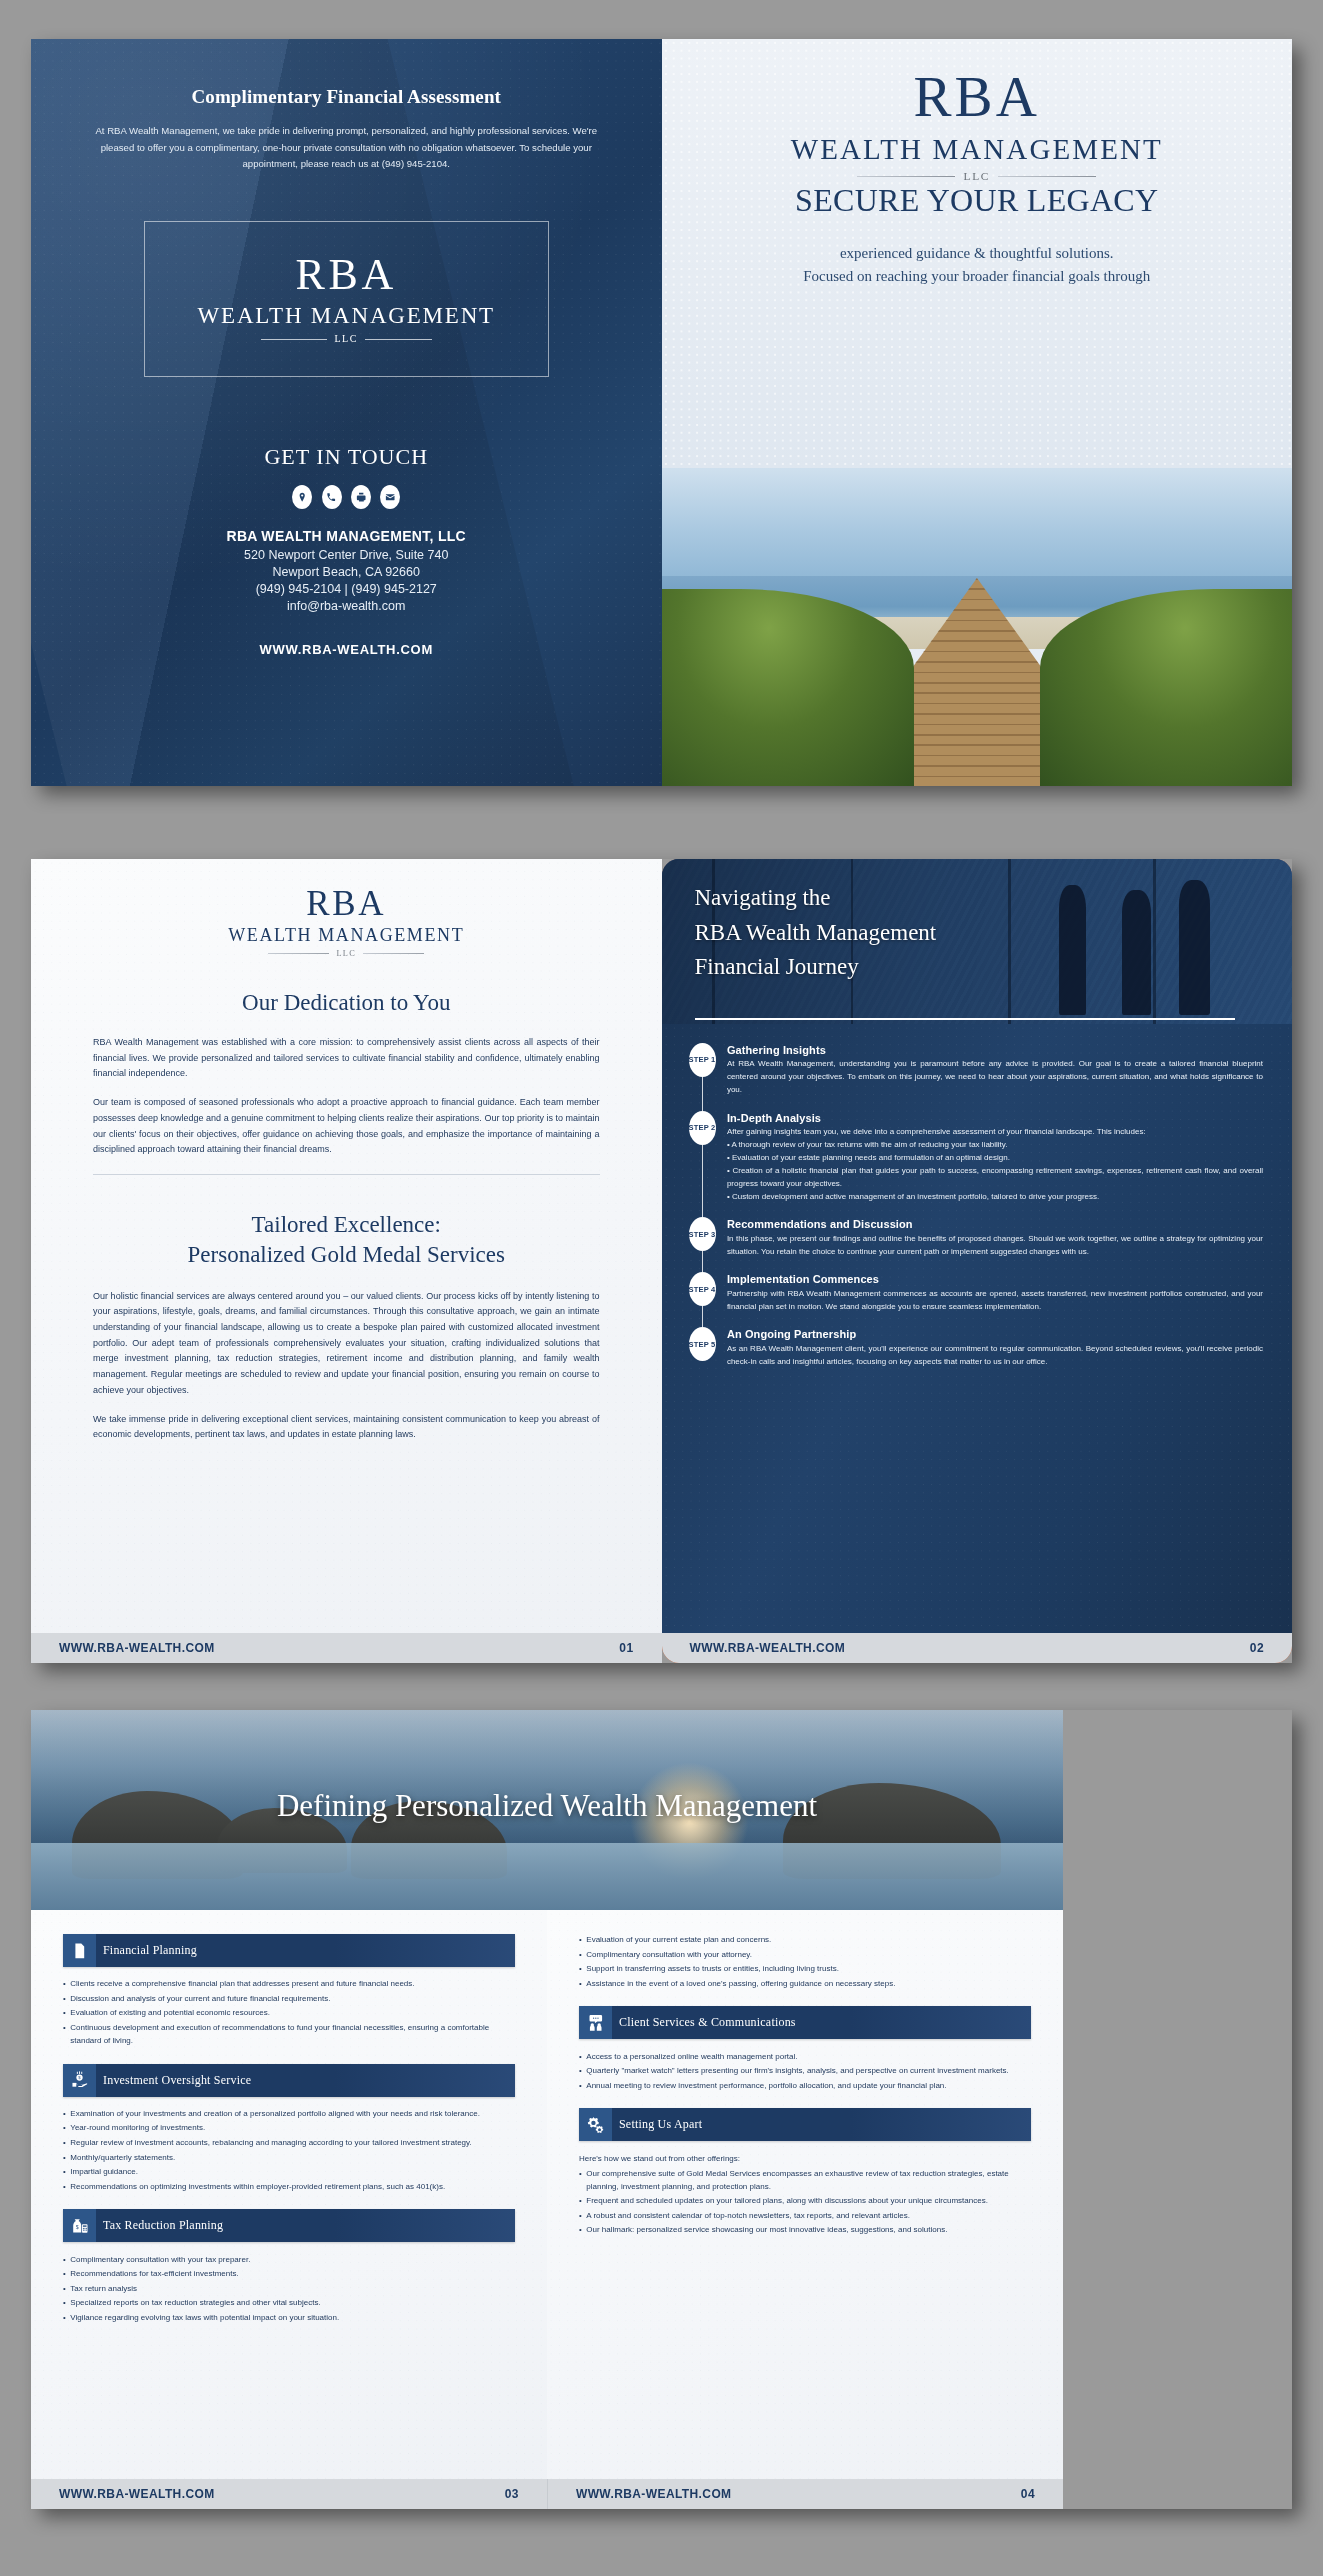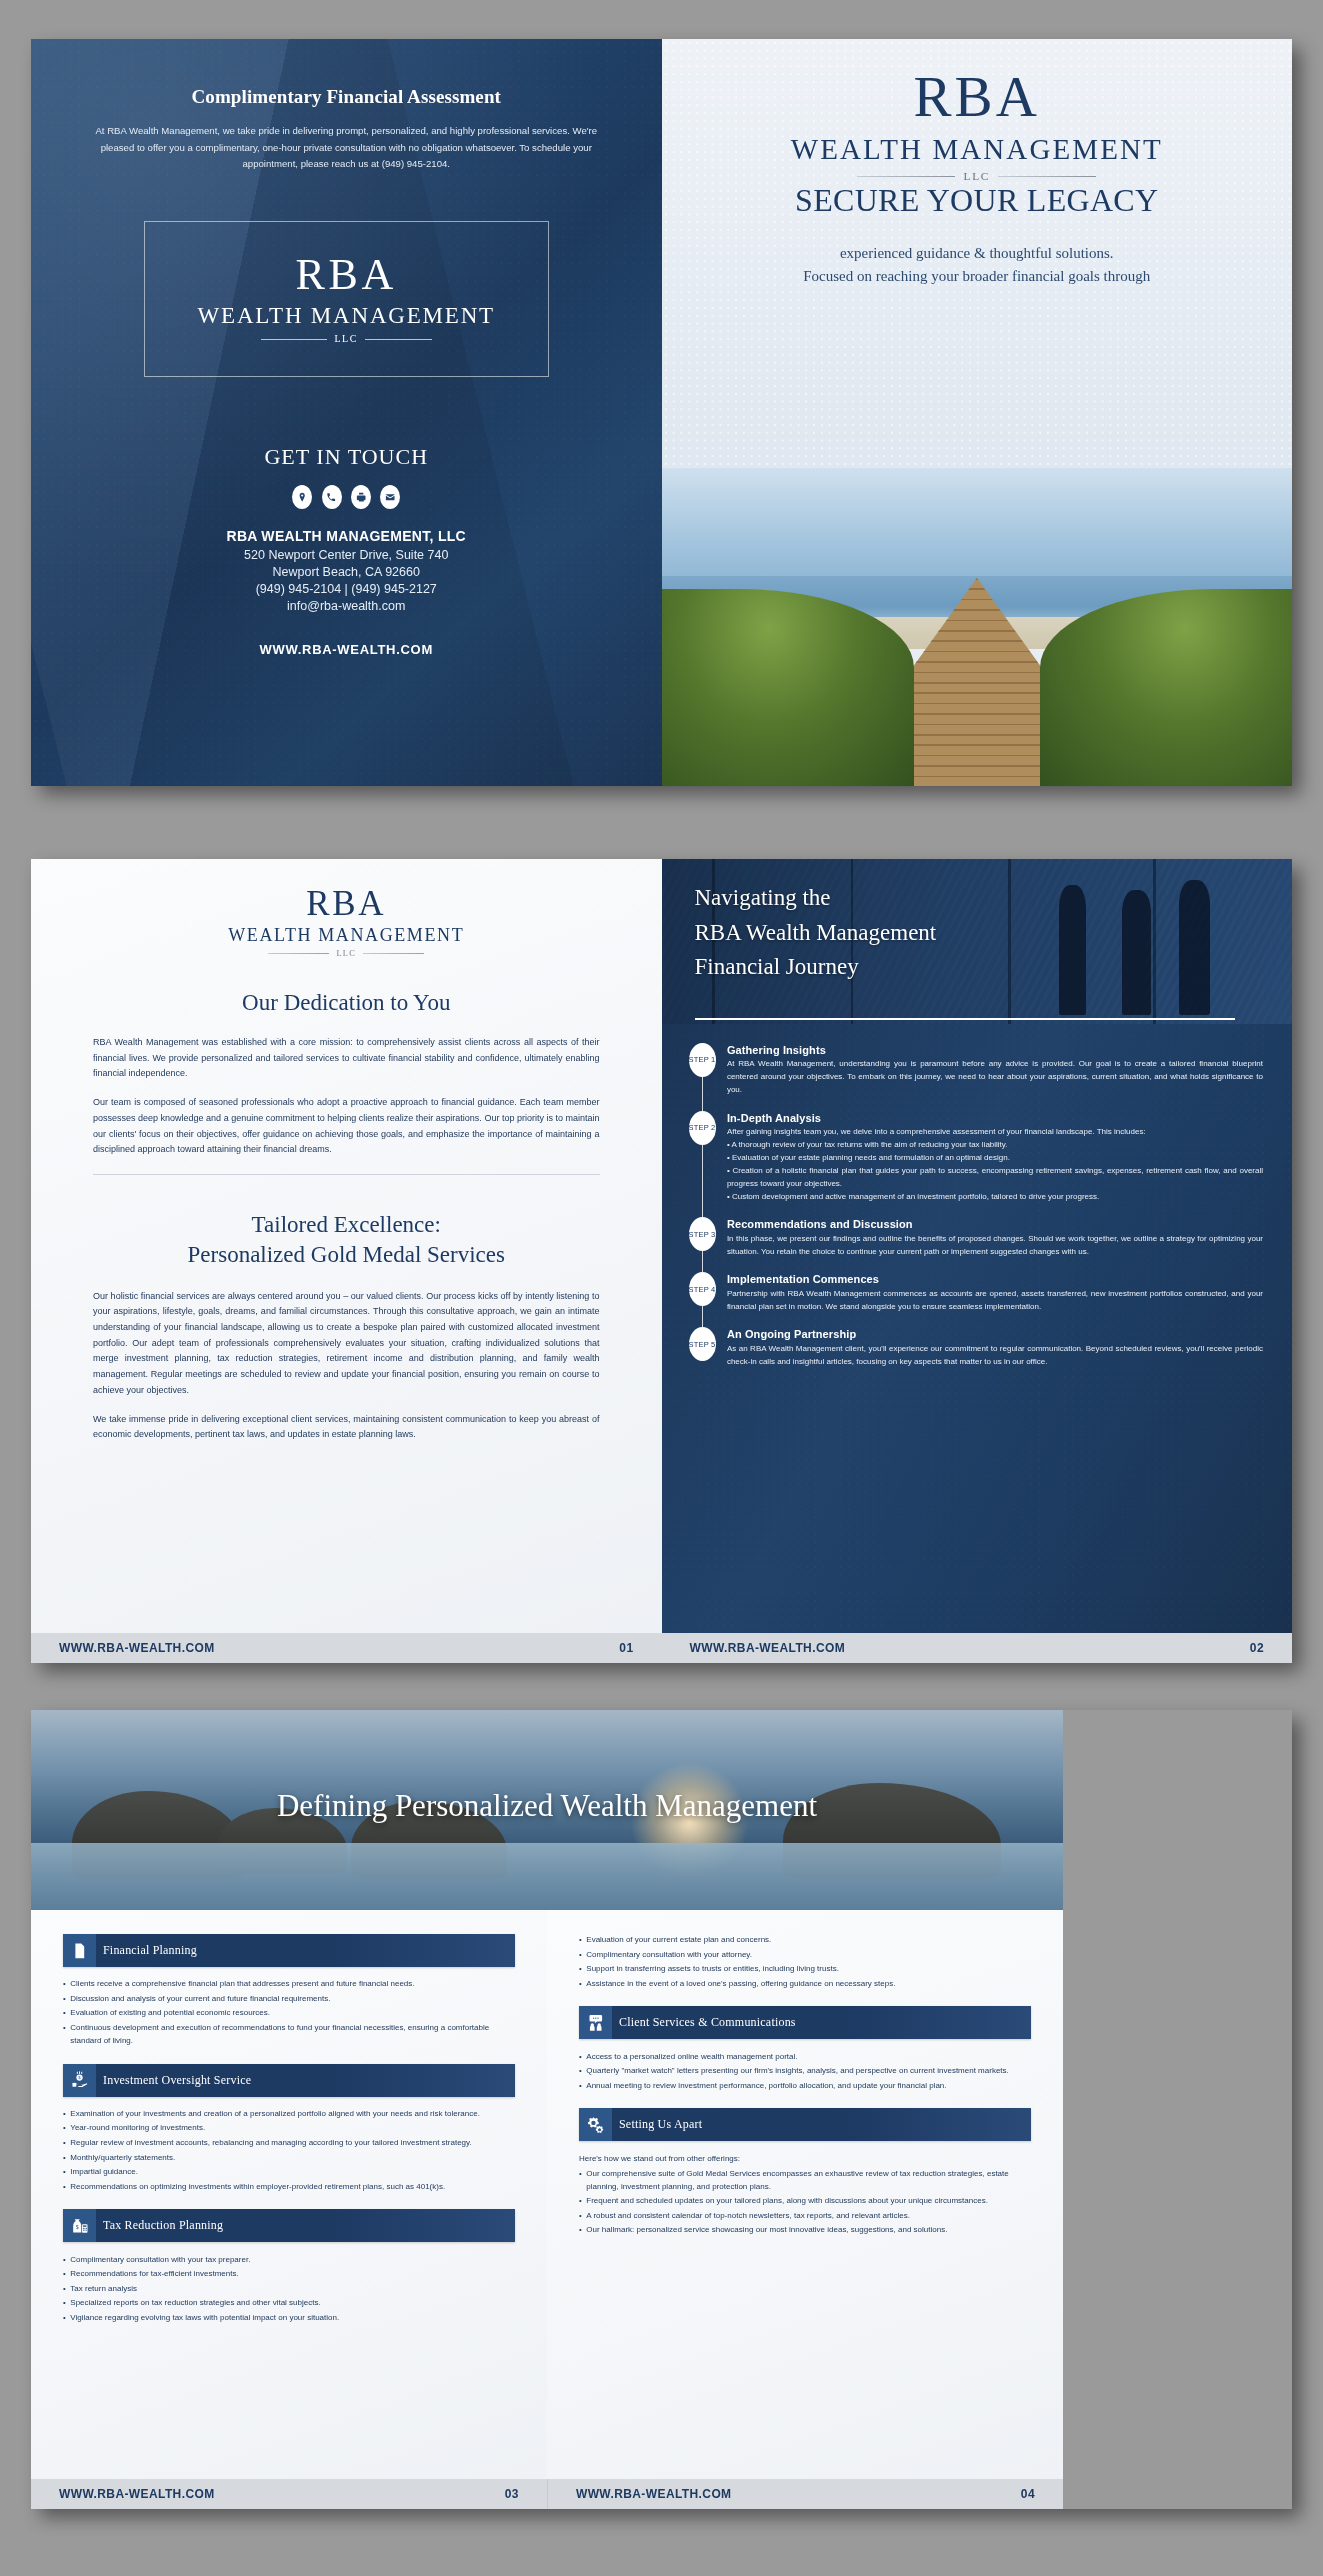--- a/index.html
+++ b/index.html
@@ -189,21 +189,21 @@
     font-size: 23px; margin-top: 32px; margin-bottom: 18.7px;
   }
   .p01-h2.two{ margin-top: 36px; line-height:1.3; }
   .p01-p{
     text-align: justify; color:#233b5e; font-size: 9px; line-height: 1.74;
     margin-bottom: 13.5px;
   }
   .p01-divider{ height:0.5px; background:#cdd4dd; margin: 15.6px 0 0; }
 
   
-  .p02{ width: 631px; height:100%; position:relative; background:#c2410c; color:#fff; }
+  .p02{ width: 631px; height:100%; position:relative; background:#c2410c; color:#fff;border-radius:17px; }
   .p02-hero{
     position:relative; height: 165px;
     background:
       linear-gradient(100deg, rgba(21,42,70,.88) 0%, rgba(28,56,92,.76) 45%, rgba(34,68,110,.7) 100%),
       repeating-linear-gradient(118deg, #3a5d86 0 3.1px, #2f5079 3.1px 7.3px),
       linear-gradient(180deg,#48688d,#27486e);
     overflow:hidden;
   }
   .p02-hero .glass-v{
     position:absolute; top:0; bottom:0; width:2.6px; background: rgba(10,22,40,.55);
@@ -230,21 +230,21 @@
   .p02-body::before{
     content:""; position:absolute; inset:0;
     background-image: radial-gradient(rgba(255,255,255,.075) 0.7px, transparent 0.7px);
     background-size: 8.3px 8.3px; pointer-events:none;
   }
   .steps{ position:relative; z-index:2; }
   .step{ position:relative; display:flex; gap: 11.4px; margin-bottom: 13.5px; }
   .step-badge{
     flex: 0 0 27px; width:27px; height: 34px; background:#fff; border-radius: 13.5px/17px;
     display:flex; align-items:center; justify-content:center;
-    color:#1d3a63; font-size: 7.5px; font-weight:400; letter-spacing:0.2px;
+    color:#1d3a63; font-size: 7.5px; font-weight:700; letter-spacing:0.2px;
     position:relative; z-index:3;
   }
   .step-line{
     position:absolute; left: 13px; top: 34px; bottom: -13.5px; width: 1px; background: rgba(255,255,255,.8); z-index:1;
   }
   .step:last-child .step-line{ display:none; }
   .step-content{ flex:1; padding-top: 1px; }
   .step-title{ font-size: 11px; font-weight: 700; margin-bottom: 2.6px; letter-spacing:0.1px; }
   .step-text{ font-size: 8px; line-height: 1.62; color:#e8eff7; text-align: justify; }
 

